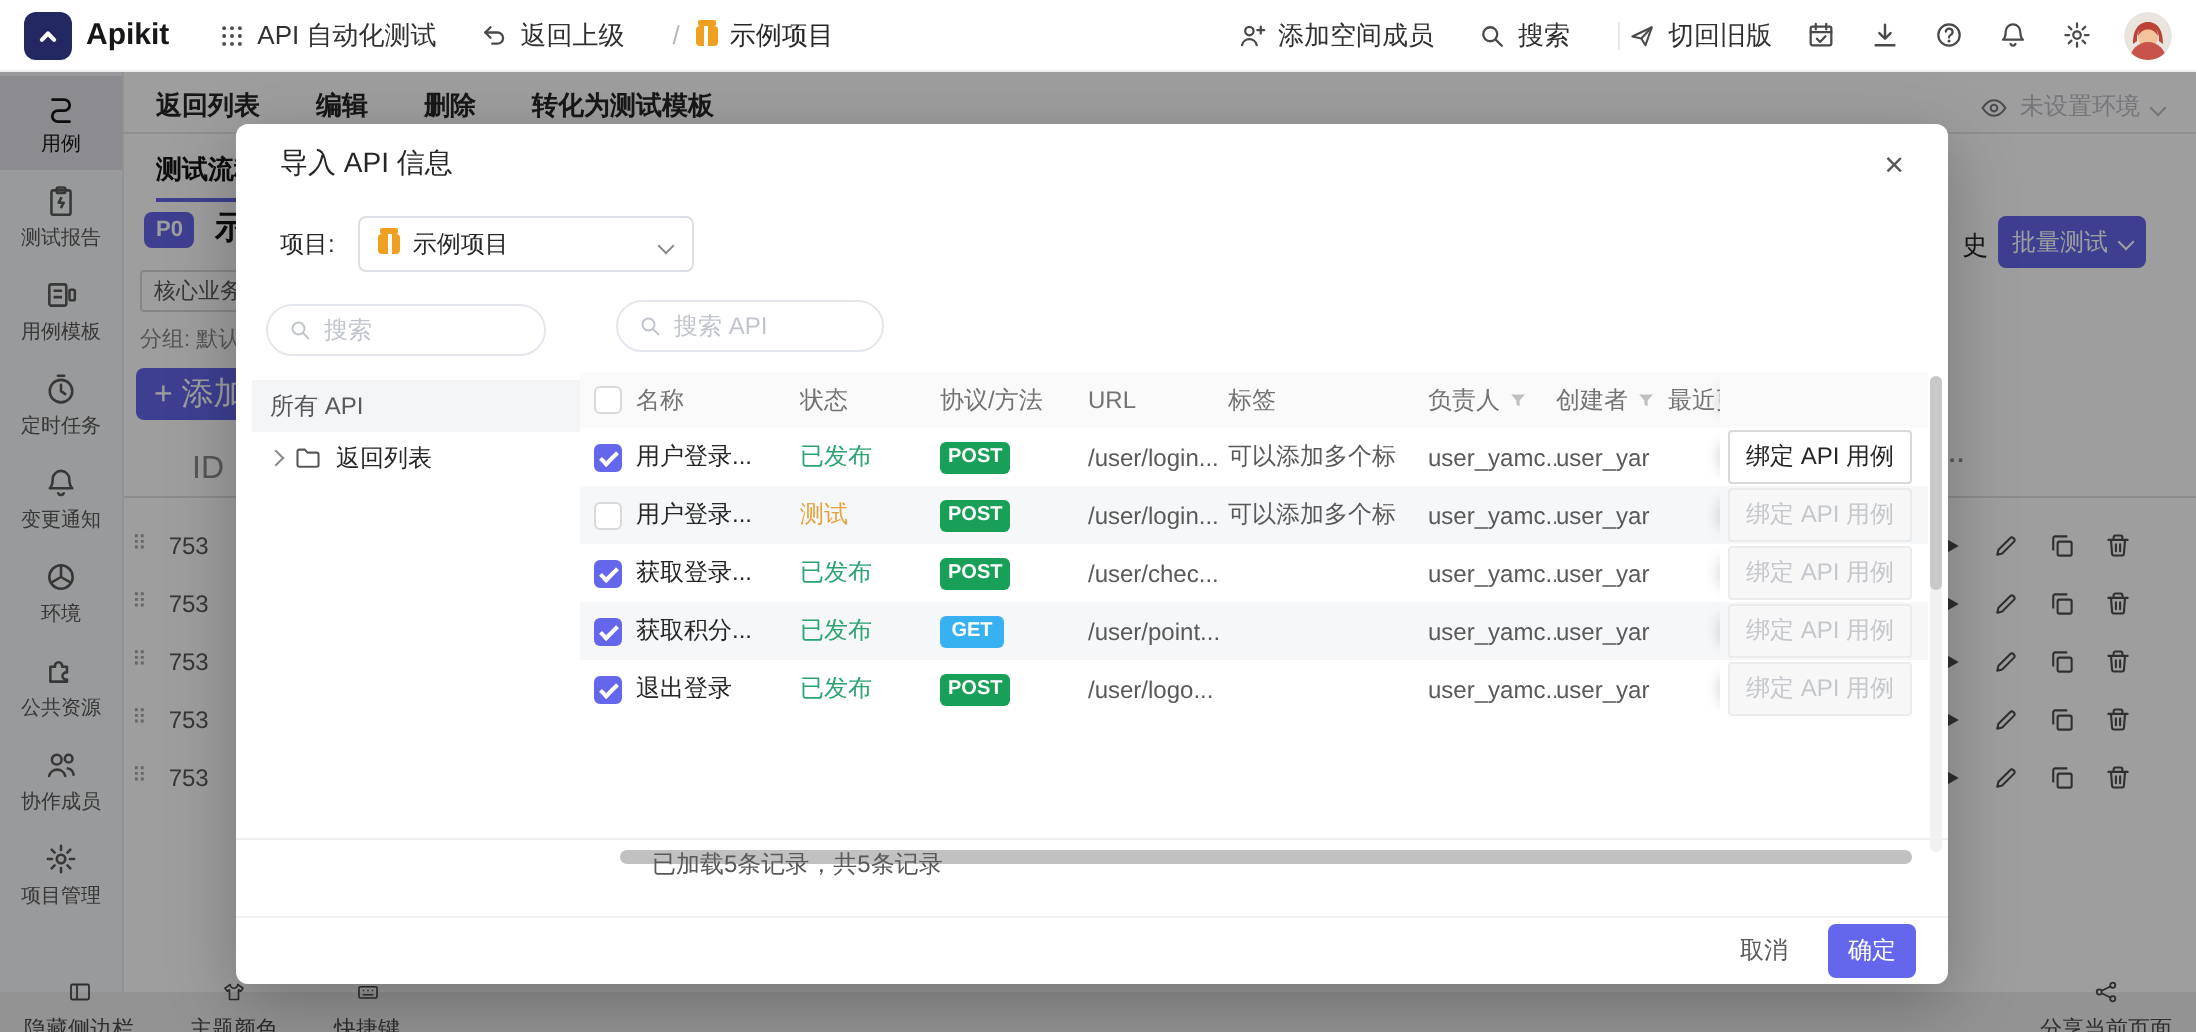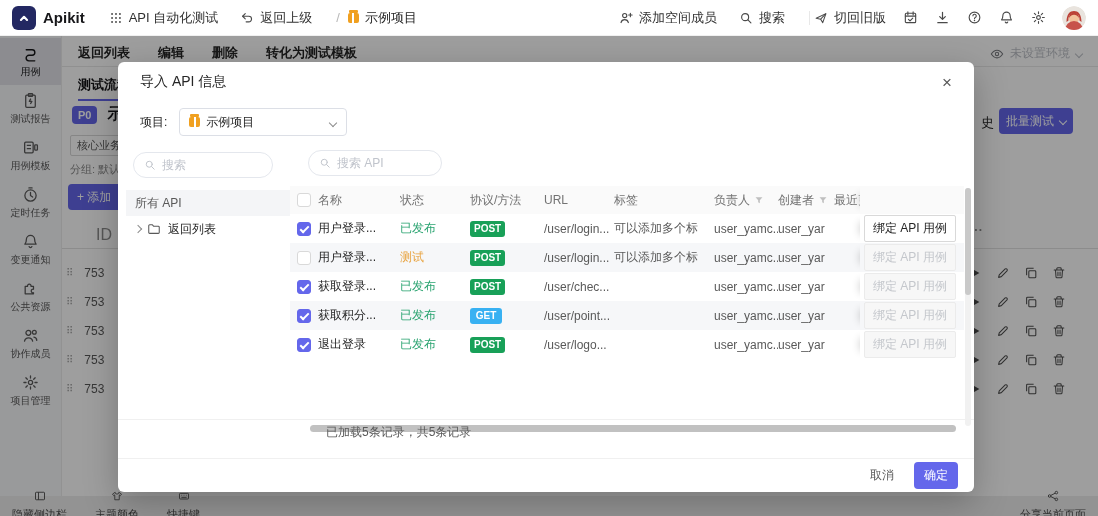--- a/index.html
+++ b/index.html
@@ -40,21 +40,21 @@
   .bt-toolbar { position:absolute; top:8px; left:16px; display:flex; gap:28px; font-size:13px; font-weight:600; color:#262626; }
   .content-divider { position:absolute; top:30px; left:0; right:0; border-top:1px solid #e8e8e8; }
   .bg-tab { position:absolute; top:40px; left:16px; font-size:13px; font-weight:600; color:#141417; padding-bottom:5px; border-bottom:2px solid #6467EB; }
   .bg-env { position:absolute; top:9px; right:16px; display:flex; align-items:center; gap:6px; font-size:12px; color:#bcbfc6; }
   .bg-env svg { color:#77797e; }
   .bg-title { position:absolute; top:68px; left:10px; display:flex; align-items:center; gap:10px; }
   .p0 { background:#6467EB; color:#fff; border-radius:4px; font-size:11px; font-weight:700; padding:3px 6px; }
   .title-frag { font-size:16px; font-weight:700; color:#141417; }
   .bg-tag { position:absolute; top:99px; left:8px; border:1px solid #d9d9d9; color:#595959; font-size:11px; padding:2px 6px; border-radius:2px; }
   .bg-group { position:absolute; top:126px; left:8px; color:#8c8c8c; font-size:11px; width:52px; overflow:hidden; white-space:nowrap; }
-  .bg-add { position:absolute; top:148px; left:6px; height:26px; width:54px; background:#6467EB; color:#fff; border-radius:4px; font-size:12px; display:flex; align-items:center; padding-left:9px; overflow:hidden; white-space:nowrap; }
+  .bg-add { position:absolute; top:148px; left:6px; height:26px; width:54px; background:#6467EB; color:#fff; border-radius:4px; font-size:16px; display:flex; align-items:center; padding-left:9px; overflow:hidden; white-space:nowrap; }
   .bg-hist { position:absolute; top:78px; left:919px; font-size:13px; color:#262626; }
   .bg-batch { position:absolute; top:72px; left:937px; width:74px; height:26px; background:#6467EB; color:#fff; border-radius:4px; display:flex; align-items:center; justify-content:center; gap:6px; font-size:12px; cursor:pointer; }
   .bg-idh { position:absolute; top:190px; left:34px; color:#8c8c8c; font-size:16px; }
   .bg-dots { position:absolute; top:184px; left:908px; color:#8c8c8c; font-weight:700; letter-spacing:1px; }
   .bg-line2 { position:absolute; top:212px; left:0; right:0; border-top:1px solid #e3e3e3; }
   .bg-row { position:absolute; left:4px; height:29px; display:flex; align-items:center; gap:11px; }
   .drag { color:#a8a8a8; font-size:10px; }
   .bg-id { color:#595959; font-size:12px; }
   .act-row { position:absolute; left:906px; height:29px; display:flex; align-items:center; gap:14px; color:#4d4d4d; }
   .act-row svg { width:14px; height:14px; cursor:pointer; }
@@ -405,20 +405,26 @@
     <span class="sb-lb">定时任务</span>
       </div>
       <div class="sb-item ">
     <svg>
           <use href="#bell-icon"></use>
         </svg>
     <span class="sb-lb">变更通知</span>
       </div>
       <div class="sb-item ">
     <svg>
+          <use href="#env-icon"></use>
+        </svg>
+    <span class="sb-lb">环境</span>
+      </div>
+      <div class="sb-item ">
+    <svg>
           <use href="#resource-icon"></use>
         </svg>
     <span class="sb-lb">公共资源</span>
       </div>
       <div class="sb-item ">
     <svg>
           <use href="#member-icon"></use>
         </svg>
     <span class="sb-lb">协作成员</span>
       </div>

